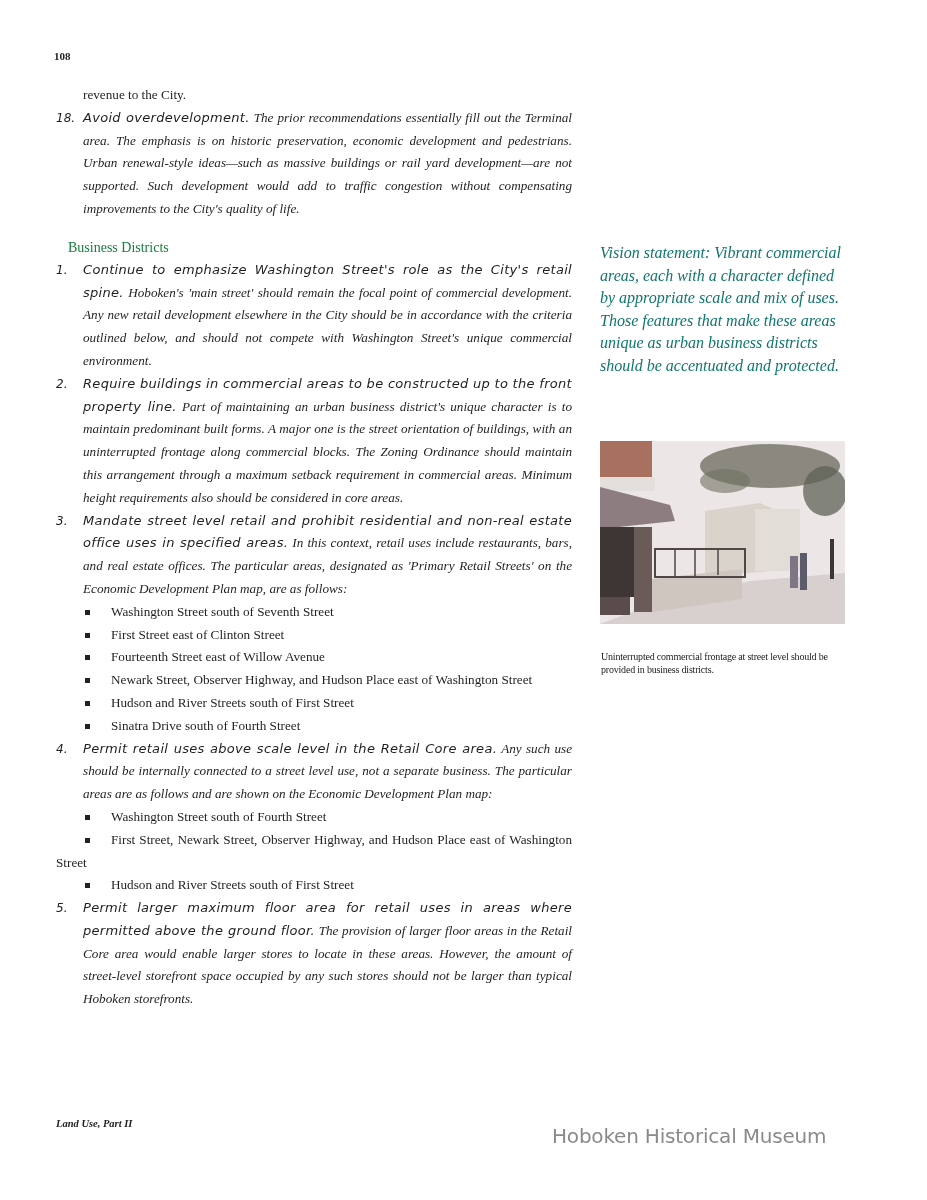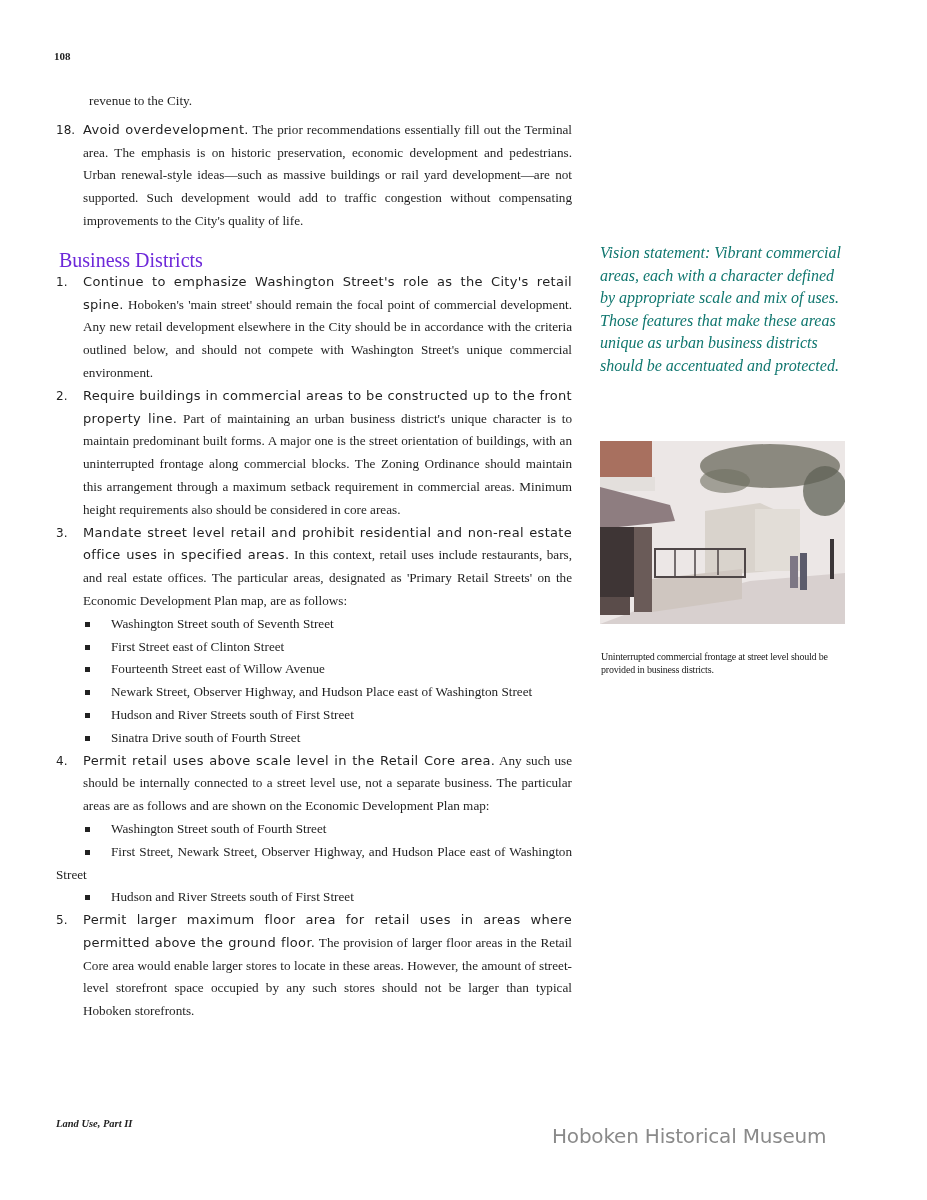--- a/index.html
+++ b/index.html
@@ -1,24 +1,24 @@
 <!DOCTYPE html>
 <html><head>
 <meta charset="utf-8">
 <style>
   html, body { margin: 0; padding: 0; background: #ffffff; }
   body { width: 927px; height: 1200px; position: relative; overflow: hidden; color: #1a1a1a; }
   .page-num { position: absolute; left: 54px; top: 50px; font-family: "Liberation Serif", serif; font-size: 11px; font-weight: bold; color: #222; }
   .main { position: absolute; left: 56px; top: 84px; width: 516px; font-family: "Liberation Serif", serif; font-size: 13.2px; line-height: 22.8px; text-align: justify; color: #1f1f1f; }
-  .main p { margin: 6px; }
+  .main p { margin: 0; }
   .cont { padding-left: 27px; }
-  .item { position: relative; padding-left: 27px; }
+  .item { position: relative; padding-left: 27px; font-style: italic; }
   .item .num { position: absolute; left: 0; top: 0; font-family: "DejaVu Sans", sans-serif; font-size: 12px; }
   .item .lead { font-family: "DejaVu Sans", sans-serif; font-size: 13px; letter-spacing: 0.3px; }
-  .heading { font-family: "Liberation Serif", serif; font-size: 20px; font-weight: normal; margin: 16px 0 0 3px; line-height: 22px; color: #6d28d9; }
+  .heading { font-family: "Liberation Serif", serif; font-size: 14px; font-weight: normal; margin: 16px 0 0 12px; line-height: 22px; color: #15803d; }
   .bullets { list-style: none; margin: 0; padding: 0; }
   .bullets li { position: relative; padding-left: 55px; text-indent: 0; }
   .bullets li .sq { position: absolute; left: 29px; top: 9px; width: 5px; height: 5px; background: #222; }
   .bullets li.wrap { padding-left: 0; text-indent: 55px; }
   .bullets li.wrap .sq { left: 29px; }
   .sidebar { position: absolute; left: 600px; top: 242px; width: 248px; }
   .vision { font-family: "Liberation Serif", serif; font-style: italic; font-size: 16px; line-height: 22.6px; color: #0f766e; margin: 0; }
   .photo { position: absolute; left: 600px; top: 441px; width: 245px; height: 183px; overflow: hidden; background: #e9e4e3; }
   .caption { position: absolute; left: 601px; top: 651px; width: 245px; font-family: "Liberation Serif", serif; font-size: 10px; line-height: 12.5px; color: #222; letter-spacing: -0.2px; }
   .footer-left { position: absolute; left: 56px; top: 1118px; font-family: "Liberation Serif", serif; font-style: italic; font-weight: bold; font-size: 10.5px; color: #222; }

